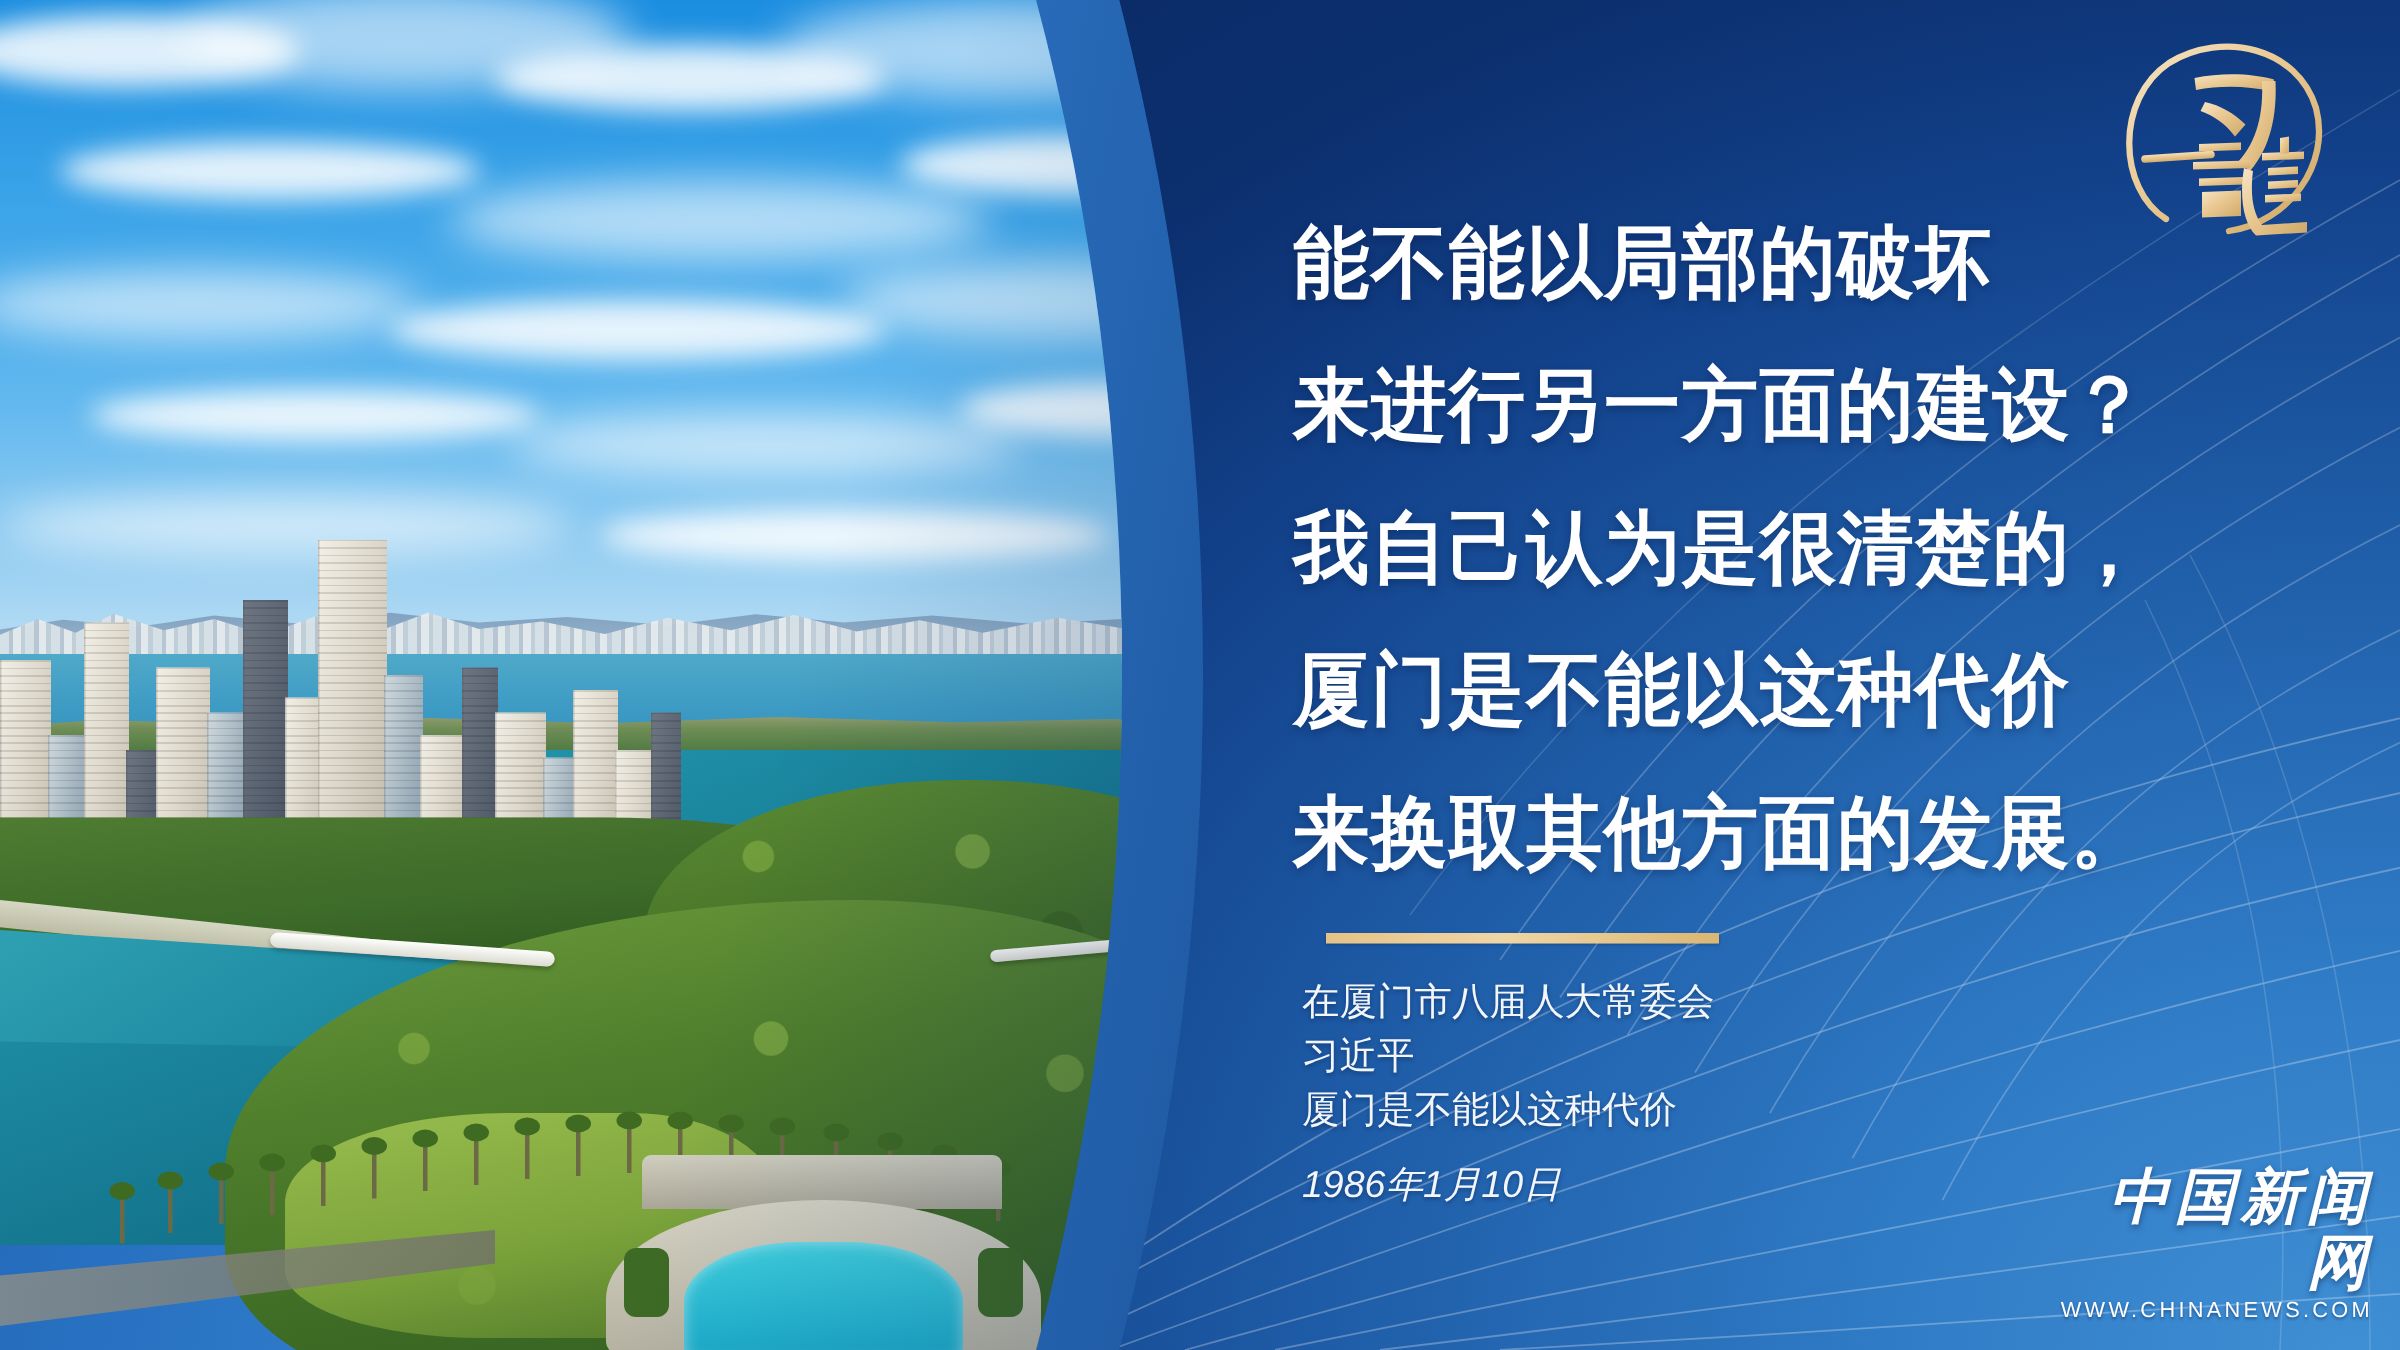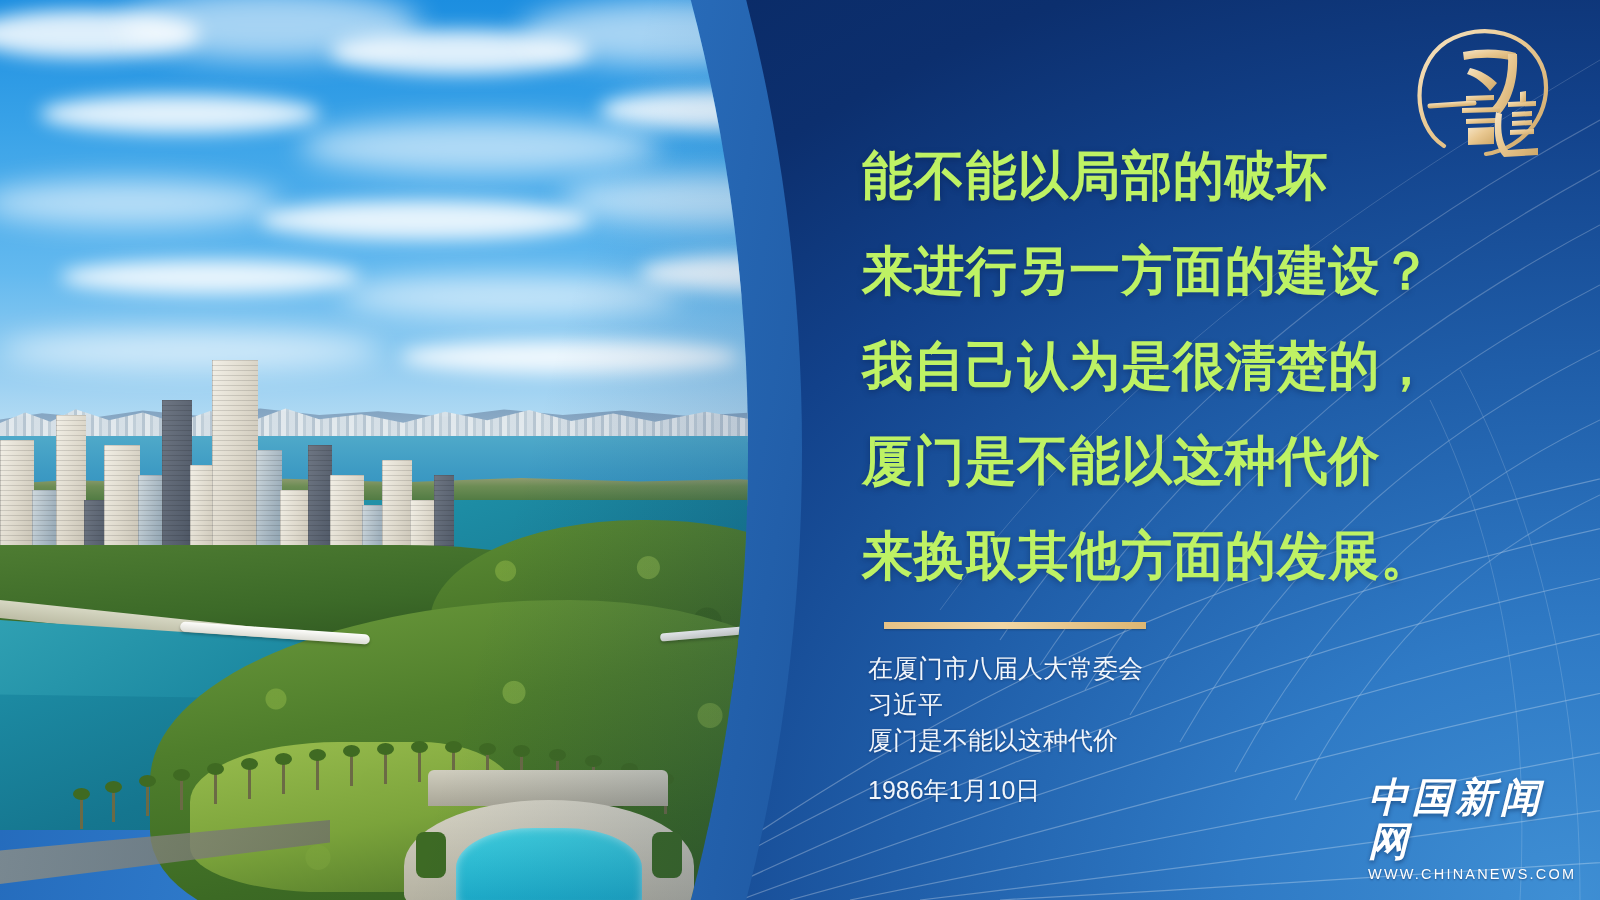--- a/index.html
+++ b/index.html
@@ -155,21 +155,21 @@
     position:absolute;inset:0;
     background:linear-gradient(105deg, rgba(0,0,0,0) 60%, rgba(10,40,90,.18) 88%, rgba(10,40,90,.35) 100%);
   }
 
   
   .seal{position:absolute;left:1404px;top:18px;width:150px;height:150px;}
 
   
   .quote{
     position:absolute;left:862px;top:128px;width:560px;
-    color:#bef264;
+    color:#ffffff;
     font-weight:700;
     font-size:53px;
     line-height:95px;
     letter-spacing:1px;
     text-shadow:0 2px 6px rgba(0,20,60,.35);
     font-family:"Liberation Sans","DejaVu Sans",sans-serif;
   }
   .quote .ln{white-space:nowrap;transform:scaleX(.96);transform-origin:left center;}
 
   
@@ -178,24 +178,24 @@
     background:linear-gradient(90deg,#e6c286,#f0d6a4 45%,#dcb672);
     box-shadow:0 1px 2px rgba(0,0,0,.25);
   }
 
   
   .attrib{
     position:absolute;left:868px;top:650px;width:520px;
     color:#f2f6fb;font-size:25px;line-height:36px;font-weight:400;
     text-shadow:0 1px 3px rgba(0,20,60,.4);
   }
-  .attrib .date{margin-top:14px;display:block;}
-
-  
-  .cnlogo{position:absolute;left:1368px;top:776px;width:214px;height:74px;text-align:left;}
+  .attrib .date{margin-top:14px;display:block;font-style:italic;}
+
+  
+  .cnlogo{position:absolute;left:1368px;top:776px;width:214px;height:74px;text-align:right;}
   .cnlogo .cn-cn{
     color:#ffffff;font-size:40px;font-weight:700;letter-spacing:4px;
     font-family:"Liberation Serif","DejaVu Serif",serif;
     line-height:44px;text-shadow:0 2px 4px rgba(0,20,60,.45);
     font-style:italic;
   }
   .cnlogo .cn-url{
     color:#ffffff;font-size:14.5px;letter-spacing:2.2px;margin-top:2px;
     font-family:"Liberation Sans","DejaVu Sans",sans-serif;
     text-shadow:0 1px 2px rgba(0,20,60,.45);

